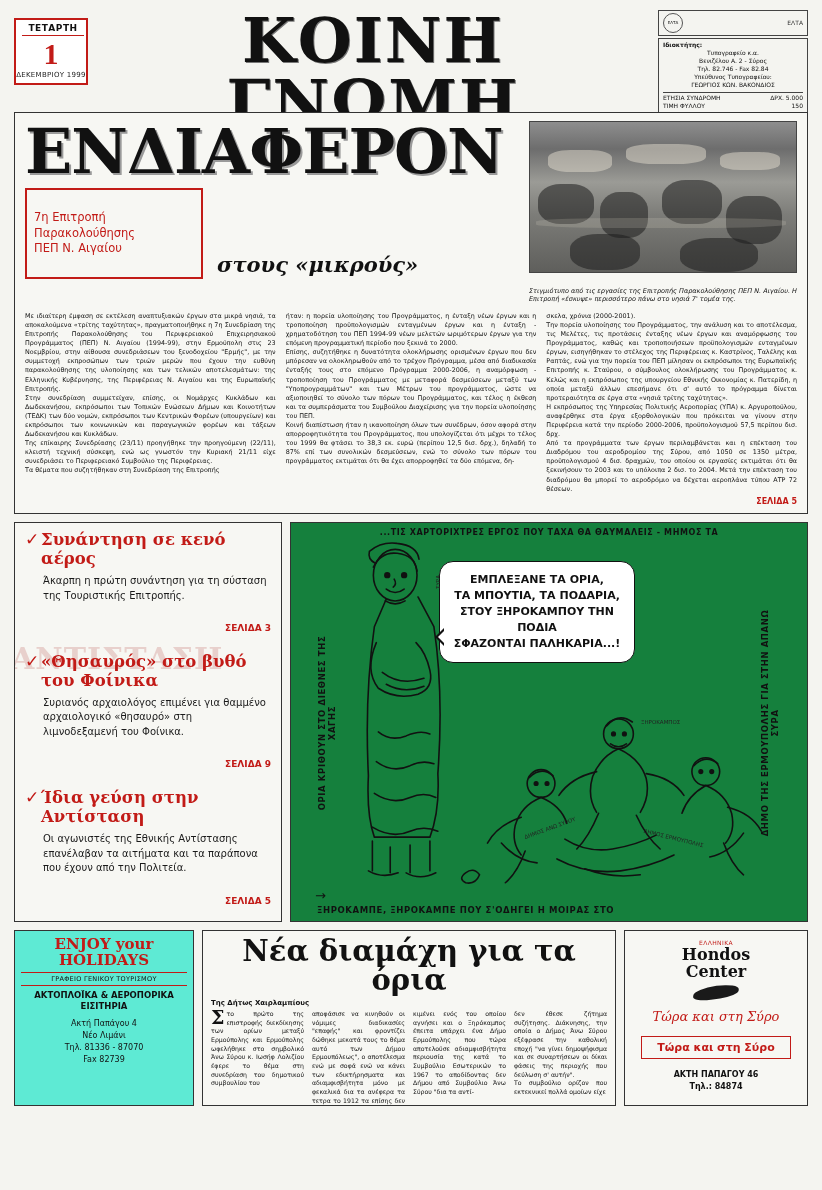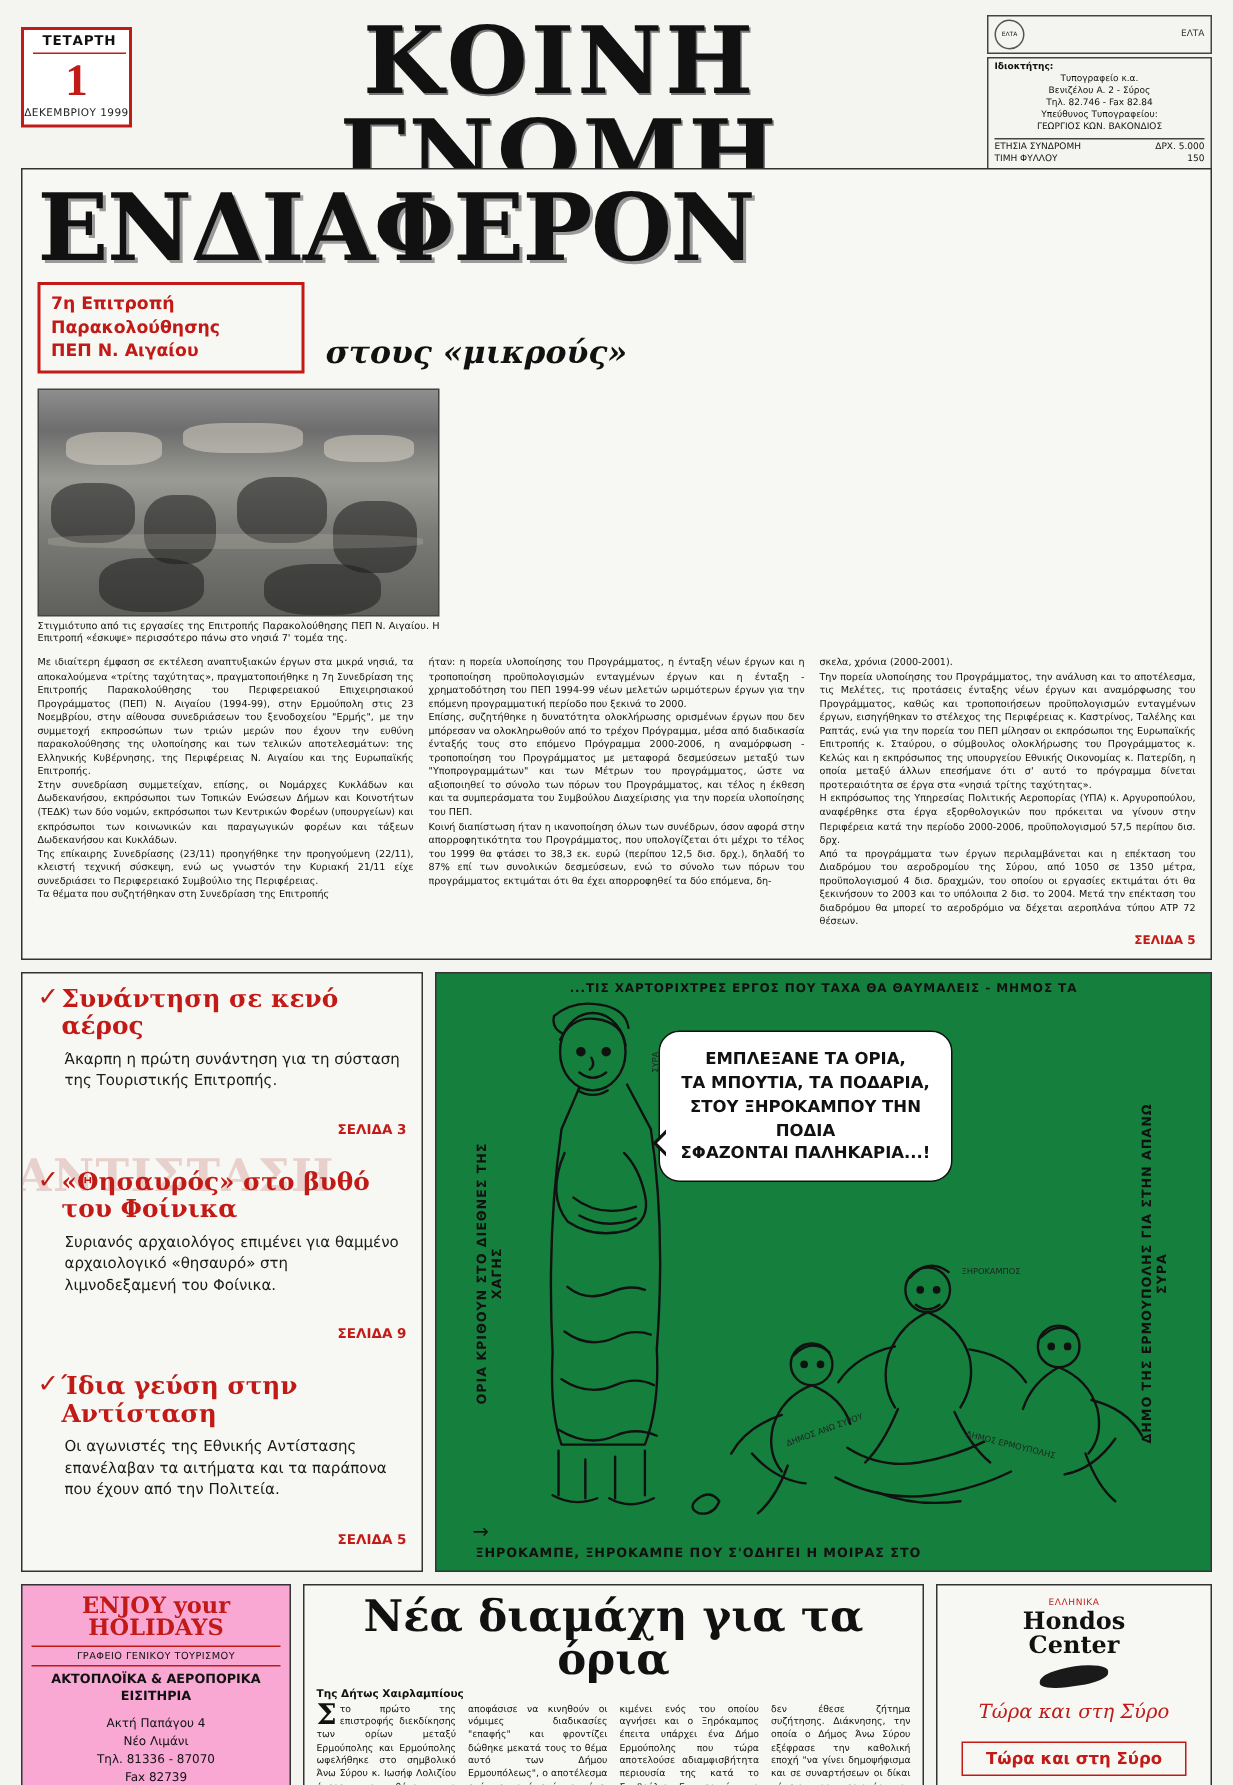--- a/index.html
+++ b/index.html
@@ -120,40 +120,40 @@
   }
 
   
   .lead {
     border: 1px solid #333;
     margin-top: 6px;
     padding: 8px 10px 6px 10px;
     background: #f7f7f3;
     position: relative;
   }
-  .lead-top { display:flex; gap:10px;flex-direction:column; }
+  .lead-top { display:flex; gap:10px; }
   .lead-head { flex: 1 1 auto; }
   .lead-title {
     font-family: "DejaVu Serif", serif;
     font-weight: bold;
     font-size: 62px;
     line-height: .92;
     letter-spacing: -1px;
     color: #111;
     margin: 2px 0 0 0;
     text-shadow: 2px 2px 0 #9a9a9a;
   }
   .lead-sub-row { display:flex; align-items:flex-end; gap:14px; margin-top:8px; }
   .kicker {
     border: 2px solid #c21b17;
     color: #c21b17;
     font-size: 11.5px;
-    font-weight: bold;
+    font-weight: normal;
     line-height: 1.35;
-    padding: 5px 7px;
+    padding: 20px 7px;
     width: 178px;
     flex: 0 0 auto;
   }
   .lead-sub {
     font-family: "DejaVu Serif", serif;
     font-style: italic;
     font-weight: bold;
     font-size: 21px;
     color: #111;
     padding-bottom: 2px;
@@ -165,22 +165,23 @@
     background:
       linear-gradient(180deg,#8e8e8e 0%,#6d6d6d 18%,#9b9b96 40%,#7c7c78 62%,#5f5f5c 100%);
     position: relative;
     overflow: hidden;
   }
   .photo .blob { position:absolute; background: rgba(30,30,30,.55); border-radius:40%; }
   .photo .lite { position:absolute; background: rgba(225,220,205,.5); border-radius:35%; }
   .photo-cap {
     font-size: 6.5px;
     line-height: 1.3;
-    margin-top: 2px;
+    margin-top: 14px;
     text-align: justify;
+    font-style: italic;
   }
 
   
   .lead-cols {
     display: flex;
     gap: 10px;
     margin-top: 8px;
   }
   .lead-cols .col {
     flex: 1 1 0;
@@ -321,21 +322,21 @@
     gap: 8px;
     margin-top: 8px;
     height: 176px;
   }
   .ad {
     width: 180px;
     flex: 0 0 auto;
     border: 1px solid #333;
     padding: 6px;
     text-align: center;
-    background:#f9a8d4;
+    background:#5eead4;
     position: relative;
   }
   .ad-enjoy {
     color: #c21b17;
     font-family: "DejaVu Serif", serif;
     font-weight: bold;
     font-size: 15px;
     line-height: 1.05;
     margin-bottom: 3px;
   }

